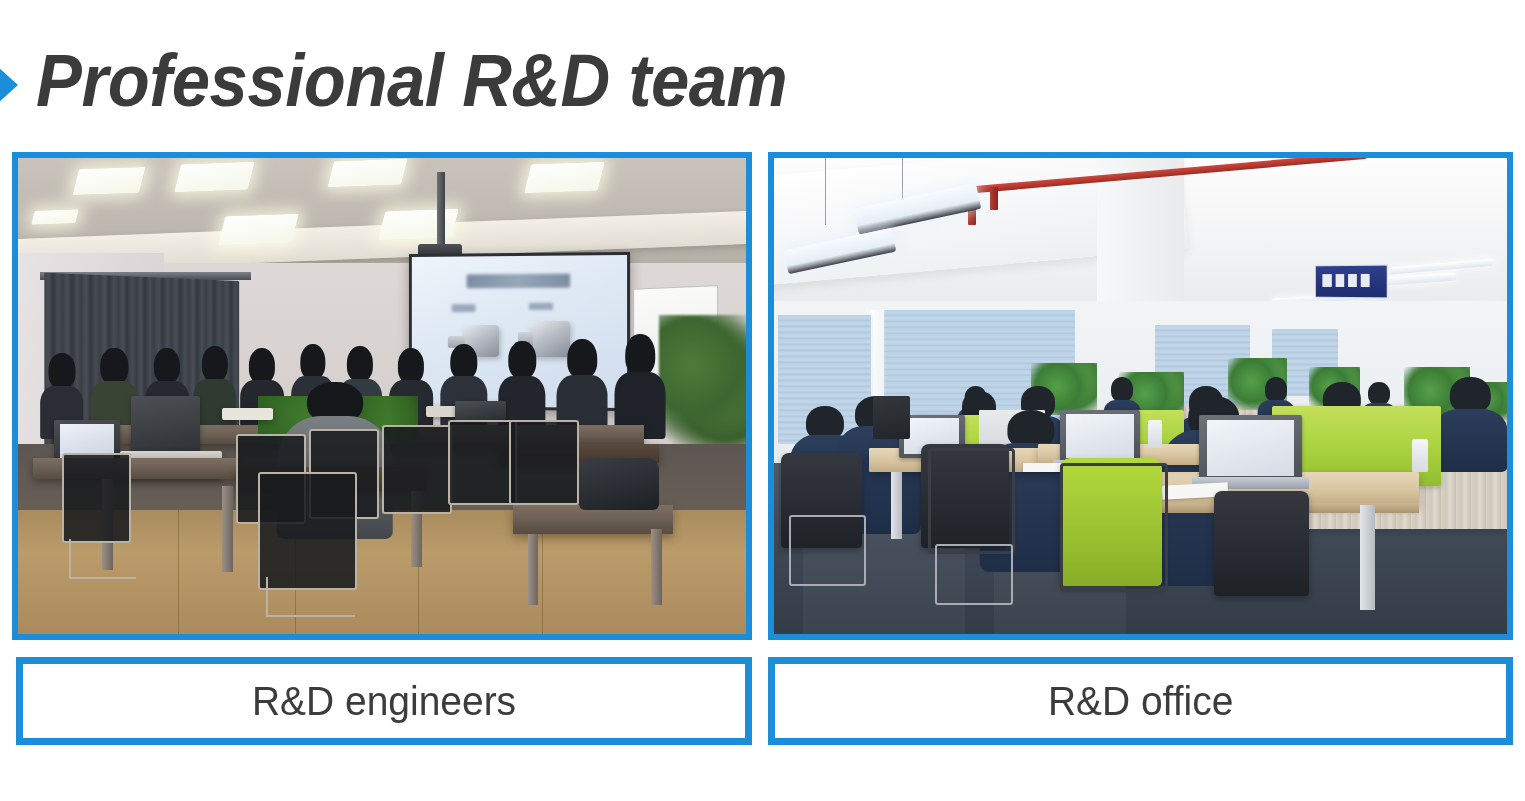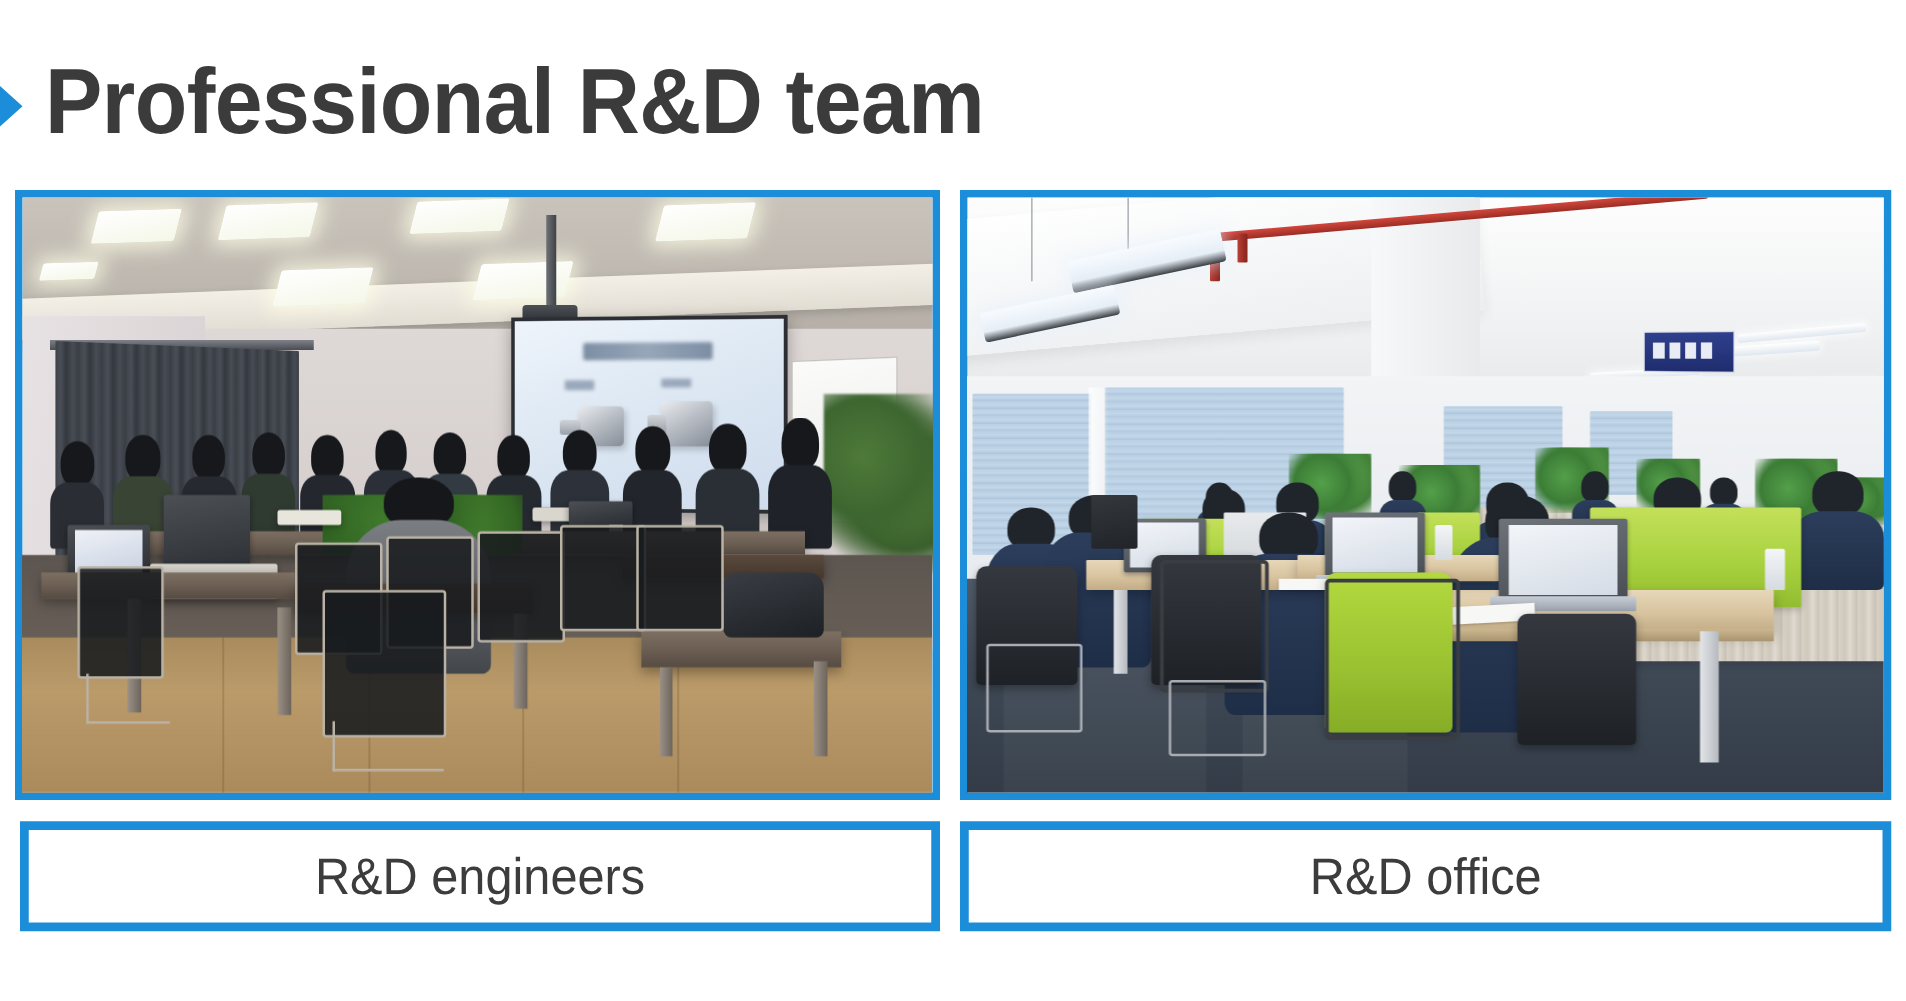--- a/index.html
+++ b/index.html
@@ -16,20 +16,21 @@
     position: relative;
   }
 
   
   .header {
     position: absolute;
     left: 0;
     top: 0;
     width: 1525px;
     height: 145px;
+    font-style: italic;
   }
   .header-arrow {
     position: absolute;
     left: -12px;
     top: 58px;
     width: 0;
     height: 0;
     border-top: 27px solid transparent;
     border-bottom: 27px solid transparent;
     border-left: 30px solid #1c8dd9;

